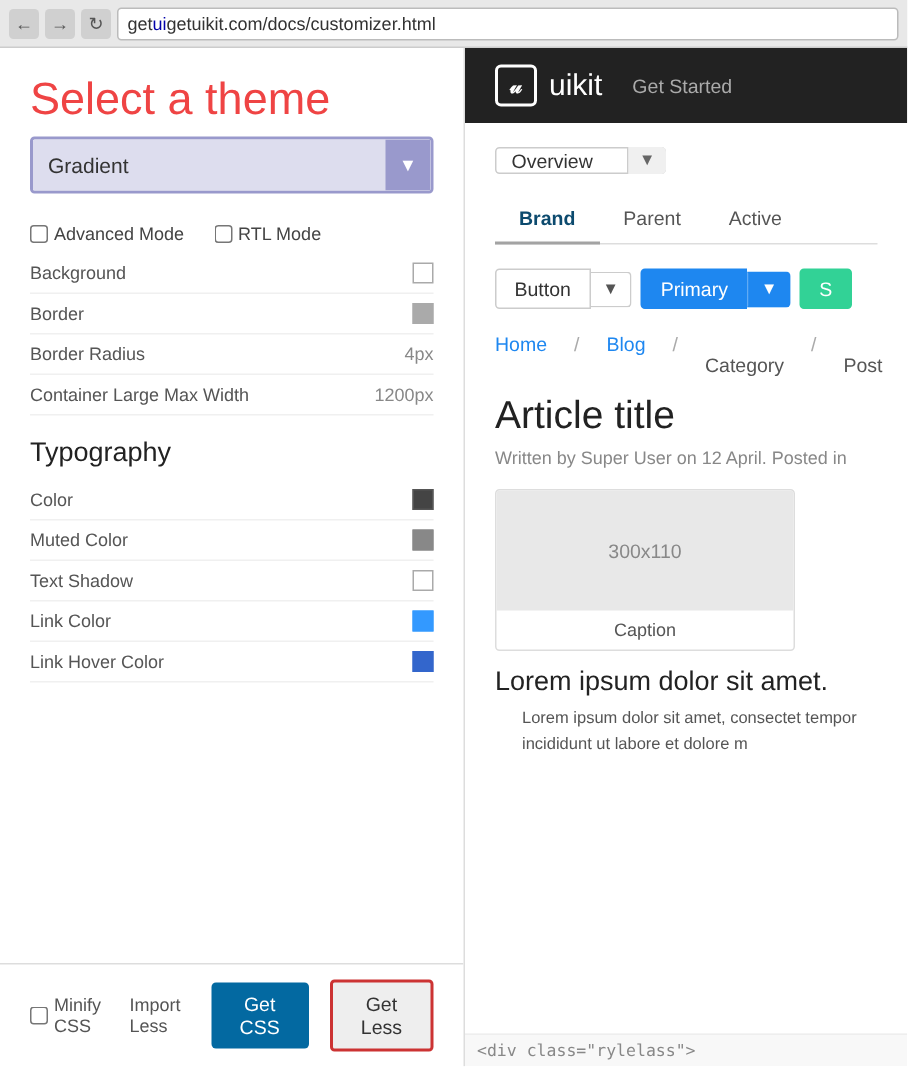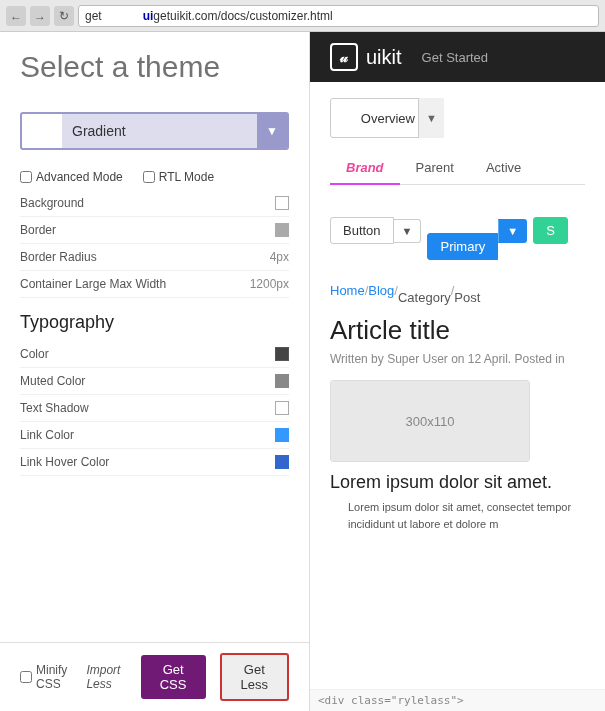--- a/index.html
+++ b/index.html
@@ -12,39 +12,39 @@
     .browser-bar .nav-btn {
       width: 20px; height: 20px; display: flex; align-items: center; justify-content: center; background: #d0d0d0; border-radius: 3px; cursor: pointer; font-size: 12px; color: #555;
     }
     .browser-bar .refresh-btn {
       width: 20px; height: 20px; display: flex; align-items: center; justify-content: center; background: #d0d0d0; border-radius: 3px; cursor: pointer; font-size: 12px; color: #555;
     }
     .browser-bar .address-bar {
       flex: 1; height: 22px; border: 1px solid #bbb; background: #fff; border-radius: 3px; padding: 0 6px; font-size: 12px; display: flex; align-items: center;
     }
     .address-bar .url-text { color: #333; font-size: 12px; }
-    .address-bar .url-highlight { color: #00a; font-weight: bold; padding-left: 41px; }
+    .address-bar .url-highlight { color: #00a; font-weight: normal; }
 
     
     .main-area {
       display: flex; flex: 1; overflow: hidden;
     }
 
     
     .left-panel {
       width: 310px; background: #fff; border-right: 1px solid #ddd; display: flex; flex-direction: column; overflow: hidden; position: relative;
     }
     .left-panel-header {
       padding: 18px 20px 10px;
     }
     .left-panel-title {
-      font-size: 30px; font-weight: 300; color: #737373; margin-bottom: 28px;
+      font-size: 30px; font-weight: 300; color: #ef4444; margin-bottom: 7px;
     }
     .theme-select-wrapper {
-      position: relative; border: 2px solid #9999cc; border-radius: 3px; overflow: hidden; padding-left: 40px;
+      position: relative; border: 2px solid #9999cc; border-radius: 3px; overflow: hidden;
     }
     .theme-select {
       width: 100%; height: 34px; background: #dde; border: none; padding: 0 10px; font-size: 14px; color: #333; appearance: none; cursor: pointer;
     }
     .theme-select-arrow {
       position: absolute; right: 0; top: 0; bottom: 0; width: 30px; background: #9999cc; display: flex; align-items: center; justify-content: center; color: #fff; font-size: 12px; pointer-events: none;
     }
 
     .mode-checkboxes {
       display: flex; gap: 20px; align-items: center; padding: 10px 20px 6px;
@@ -76,23 +76,23 @@
     .setting-color-darkgray { width: 14px; height: 14px; border: 1px solid #888; background: #888; display: inline-block; }
     .setting-color-blue { width: 14px; height: 14px; border: 1px solid #3399ff; background: #39f; display: inline-block; }
     .setting-color-darkblue { width: 14px; height: 14px; border: 1px solid #3366cc; background: #36c; display: inline-block; }
 
     
     .bottom-bar {
       padding: 10px 20px; border-top: 1px solid #ddd; display: flex; align-items: center; gap: 14px;
     }
     .minify-check { display: flex; align-items: center; gap: 4px; font-size: 12px; color: #555; }
     .minify-check input { width: 12px; height: 12px; }
-    .import-less-label { font-size: 12px; color: #555; margin-left: 4px; font-style: italic; }
+    .import-less-label { font-size: 12px; color: #555; margin-left: 4px; }
     .btn-get-css {
-      background: #701a75; color: #fff; border: none; border-radius: 3px; padding: 7px 16px; font-size: 13px; cursor: pointer;
+      background: #0369a1; color: #fff; border: none; border-radius: 3px; padding: 7px 16px; font-size: 13px; cursor: pointer;
     }
     .btn-get-less {
       background: #eee; color: #333; border: 2px solid #cc3333; border-radius: 3px; padding: 7px 16px; font-size: 13px; cursor: pointer;
     }
 
     
     .right-panel {
       flex: 1; background: #fff; display: flex; flex-direction: column; overflow: hidden;
     }
 
@@ -112,64 +112,64 @@
 
     .preview-content {
       flex: 1; overflow-y: auto; padding: 16px 20px;
     }
 
     
     .overview-select-wrapper {
       position: relative; display: inline-flex; align-items: center; margin-bottom: 14px;
     }
     .overview-select {
-      height: 40px; background: #fff; border: 1px solid #ccc; border-radius: 3px; padding: 0 28px 0 10px; font-size: 13px; color: #333; appearance: none; cursor: pointer; text-align: right;
+      height: 18px; background: #fff; border: 1px solid #ccc; border-radius: 3px; padding: 0 28px 0 10px; font-size: 13px; color: #333; appearance: none; cursor: pointer;
     }
     .overview-arrow {
       position: absolute; right: 0; top: 0; bottom: 0; width: 26px; background: #f0f0f0; border-left: 1px solid #ccc; border-radius: 0 3px 3px 0; display: flex; align-items: center; justify-content: center; color: #666; font-size: 11px; pointer-events: none;
     }
 
     
     .tabs-row {
       display: flex; border-bottom: 1px solid #ddd; margin-bottom: 16px;
     }
     .tab-item {
       padding: 8px 16px; font-size: 13px; cursor: pointer; color: #555; border-bottom: 2px solid transparent; margin-bottom: -1px;
     }
     .tab-item.active {
-      border-bottom: 2px solid #d946ef; color: #ec4899; font-weight: bold; font-style: italic;
+      border-bottom: 2px solid #a3a3a3; color: #0c4a6e; font-weight: bold;
     }
 
     
     .button-row {
       display: flex; align-items: center; gap: 6px; margin-bottom: 16px;
     }
     .btn-group {
       display: flex; align-items: center;
     }
     .btn-default {
       background: #fff; border: 1px solid #ccc; border-radius: 3px; padding: 5px 12px; font-size: 13px; cursor: pointer; color: #333;
     }
     .btn-dropdown {
       background: #fff; border: 1px solid #ccc; border-radius: 0 3px 3px 0; border-left: none; padding: 5px 8px; cursor: pointer; color: #555; font-size: 11px;
     }
     .btn-default-left { border-radius: 3px 0 0 3px; }
     .btn-primary {
-      background: #1e87f0; color: #fff; border: 1px solid #1e87f0; border-radius: 3px 0 0 3px; padding: 5px 12px; font-size: 13px; cursor: pointer; margin-top: 32px;
+      background: #1e87f0; color: #fff; border: 1px solid #1e87f0; border-radius: 3px 0 0 3px; padding: 5px 12px; font-size: 13px; cursor: pointer;
     }
     .btn-primary-dropdown {
       background: #1e87f0; color: #fff; border: 1px solid #1e87f0; border-radius: 0 3px 3px 0; border-left: 1px solid rgba(255,255,255,0.3); padding: 5px 8px; cursor: pointer; font-size: 11px;
     }
     .btn-success {
       background: #32d296; color: #fff; border: 1px solid #32d296; border-radius: 3px; padding: 5px 12px; font-size: 13px; cursor: pointer;
     }
 
     
     .breadcrumb {
-      display: flex; align-items: center; gap: 0; margin-bottom: 10px; font-size: 13px;
+      display: flex; align-items: flex-start; gap: 18px; margin-bottom: 10px; font-size: 13px;
     }
     .breadcrumb a { color: #1e87f0; text-decoration: none; }
     .breadcrumb .sep { color: #aaa; }
     .breadcrumb .current { color: #555; margin-top: 14px; }
 
     
     .article-title {
       font-size: 26px; font-weight: 300; color: #222; margin-bottom: 6px;
     }
     .article-meta {
@@ -349,20 +349,21 @@
         <span class="sep">/</span>
         <span class="current">Post</span>
       </div>
 
       
       <div class="article-title">Article title</div>
       <div class="article-meta">Written by Super User on 12 April. Posted in</div>
 
       <div class="article-image-placeholder">
         <div class="placeholder-img">300x110</div>
+        <div class="article-caption">Caption</div>
       </div>
 
       <div class="article-body-title">Lorem ipsum dolor sit amet.</div>
       <div class="article-body-text">Lorem ipsum dolor sit amet, consectet tempor incididunt ut labore et dolore m</div>
     </div>
 
     <div class="code-hint">&lt;div class="rylelass"&gt;</div>
   </div>
 
 </div>

